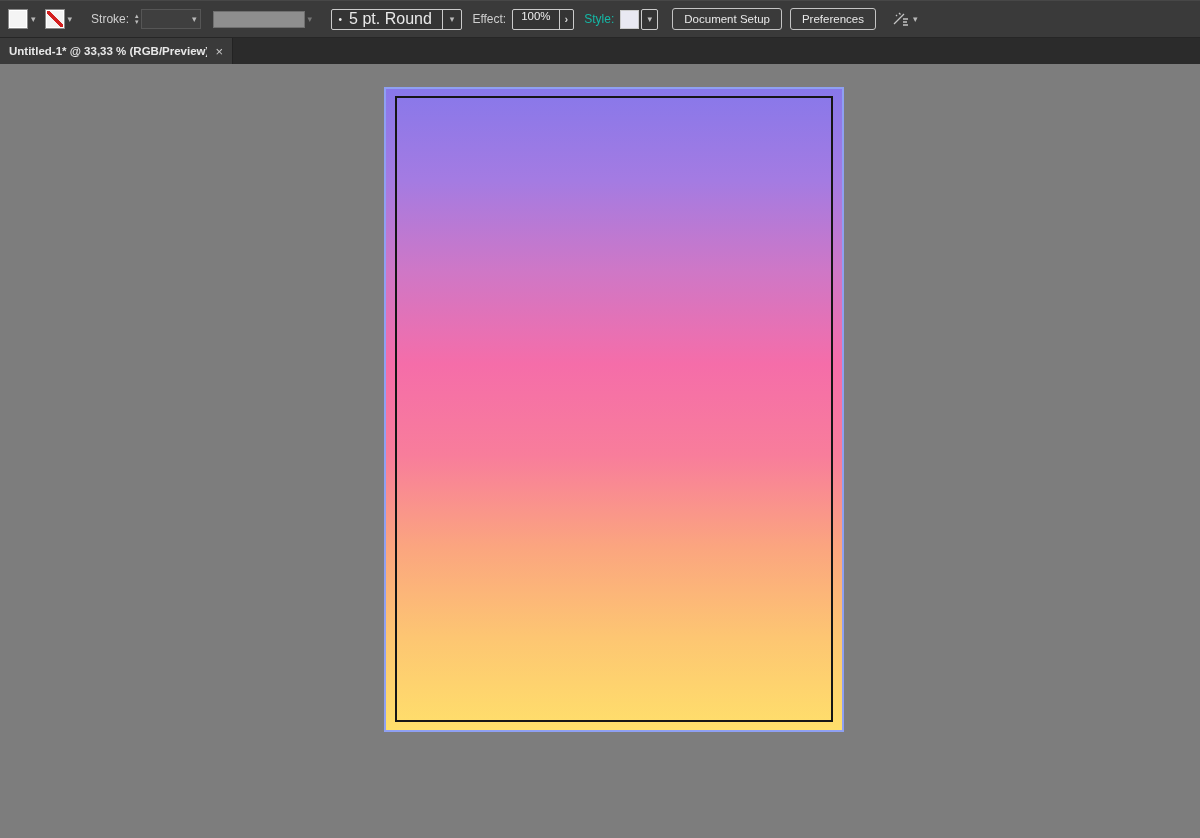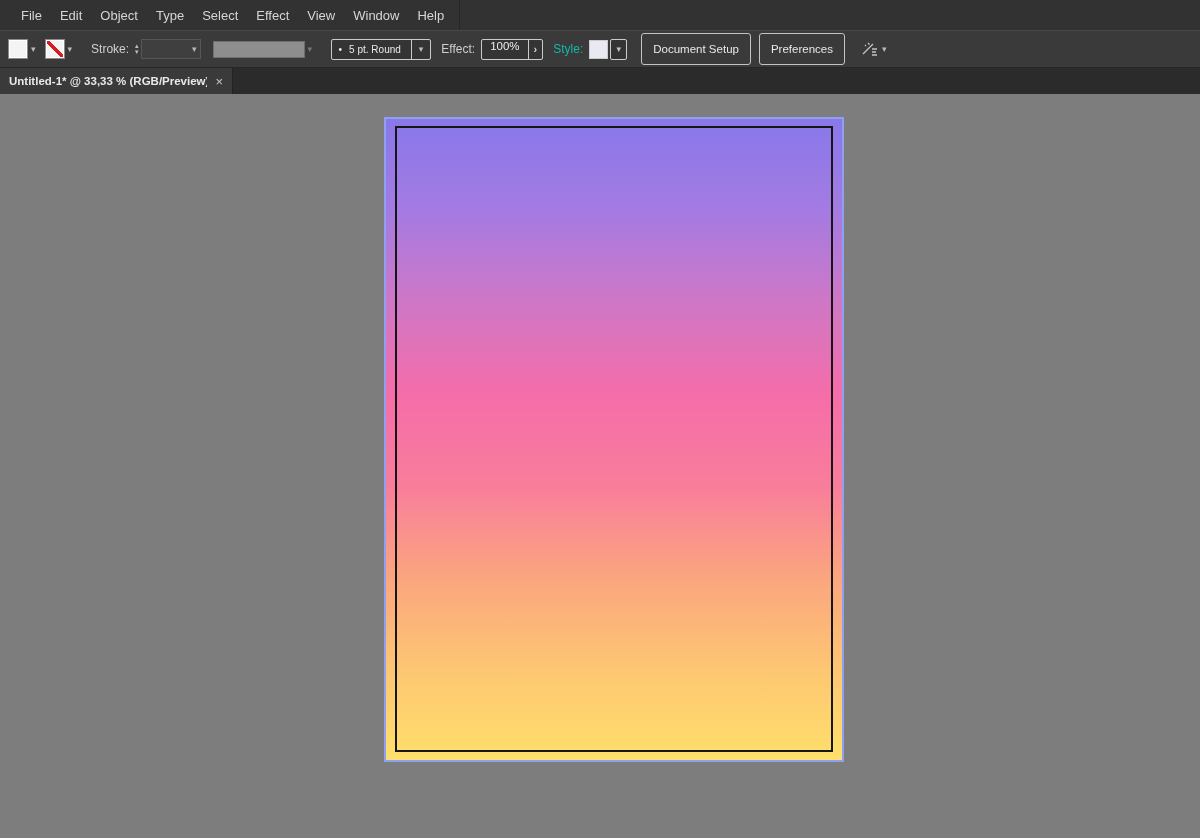--- a/index.html
+++ b/index.html
@@ -46,39 +46,39 @@
   .dropdown { display:flex; align-items:center; height:20px; }
   .dropdown.weight { width:60px; background:#3f3f3f; border:1px solid #565656; justify-content:flex-end; }
   .dropdown.profile { width:104px; margin-left:12px; }
   .profile-preview { width:92px; height:17px; background:#8e8e8e; border:1px solid #6f6f6f; }
 
   .brush-box {
     display:flex; align-items:center; height:21px; margin-left:14px;
     border:1px solid #cbcbcb; border-radius:2px; background:#343434; color:#e9e9e9;
   }
   .brush-box .bullet { padding:0 7px; font-size:10px; color:#f0f0f0; }
-  .brush-box .brush-text { padding-right:10px; font-size:10px; white-space:nowrap; }
+  .brush-box .brush-text { padding-right:10px; font-size:16px; white-space:nowrap; }
   .brush-box .seg { border-left:1px solid #cbcbcb; height:100%; display:flex; align-items:center; padding:0 4px; }
 
   .value-box {
     display:flex; align-items:flex-start; height:21px; border:1px solid #cbcbcb;
     border-radius:2px; background:#343434; color:#ececec; overflow:hidden;
   }
   .value-box .val { padding:0 8px; font-size:11.5px; min-width:44px; }
   .value-box .seg { border-left:1px solid #cbcbcb; height:100%; display:flex; align-items:center; padding:0 5px; color:#d5d5d5; font-size:11px; font-weight:bold; }
 
   .style-swatch { width:19px; height:19px; background:#e9e9f2; border:1px solid #cbcbcb; margin-right:2px; }
   .chev-box {
     width:17px; height:21px; border:1px solid #cbcbcb; border-radius:2px;
     display:flex; align-items:center; justify-content:center;
     color:#c4c4c4; font-size:9px; background:#343434;
   }
 
   .bar-btn {
-    margin-left:14px; height:32px; padding:0 11px; font-size:11.5px;
+    margin-left:14px; height:22px; padding:0 11px; font-size:11.5px;
     font-family:"Liberation Sans", sans-serif;
     color:#e8e8e8; background:#3a3a3a; border:1px solid #c4c4c4; border-radius:3px;
     cursor:default; white-space:nowrap;
   }
   .bar-btn + .bar-btn { margin-left:8px; }
 
   .wand-group { display:flex; align-items:center; margin-left:14px; }
   .wand-group svg { display:block; }
 
   
@@ -100,32 +100,20 @@
   .stroke-rect {
     position:absolute; left:9px; right:9px; top:7px; bottom:8px;
     border:2px solid #161616; background:transparent;
   }
 </style>
 </head>
 <body>
 
 <div class="app">
 
-  <div class="menu-bar">
-    <span class="menu-item">File</span>
-    <span class="menu-item">Edit</span>
-    <span class="menu-item">Object</span>
-    <span class="menu-item">Type</span>
-    <span class="menu-item">Select</span>
-    <span class="menu-item">Effect</span>
-    <span class="menu-item">View</span>
-    <span class="menu-item">Window</span>
-    <span class="menu-item">Help</span>
-    <span class="menu-divider"></span>
-  </div>
 
   <div class="control-bar">
 
     <div class="swatch-group">
       <span class="swatch"></span>
       <span class="chev">▾</span>
     </div>
 
     <div class="swatch-group">
       <span class="swatch none"></span>

